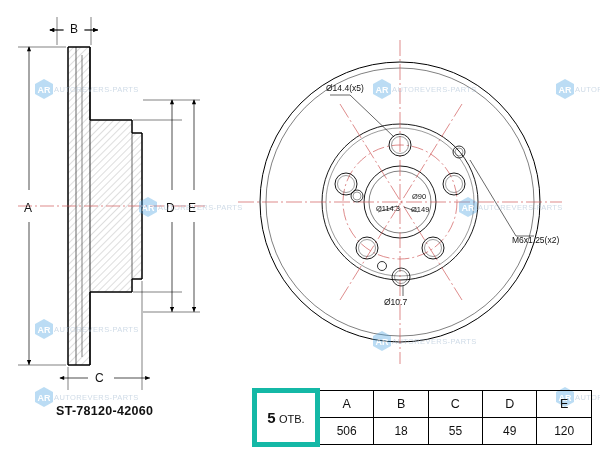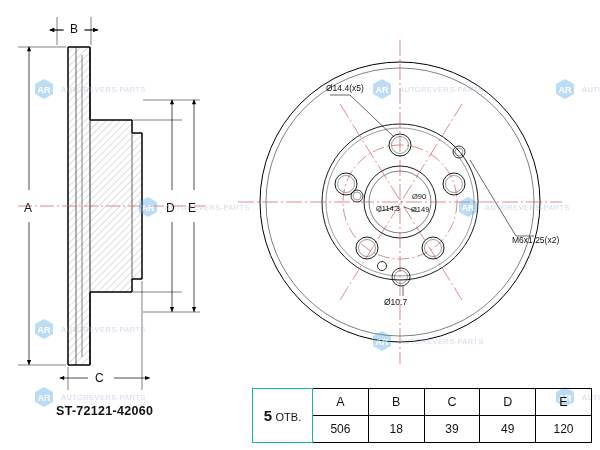--- a/index.html
+++ b/index.html
@@ -40,21 +40,20 @@
     height: 22px;
     position: relative;
   }
   .wm .hex svg { display: block; }
   .wm .txt {
     font-size: 7.5px;
     letter-spacing: 0.4px;
     color: #9fb7cf;
     font-family: "Liberation Sans", sans-serif;
     white-space: nowrap;
-    margin-left: 7px;
   }
   .part-label {
     position: absolute;
     left: 56px;
     top: 404px;
     font-size: 12.5px;
     font-weight: bold;
     letter-spacing: 0.3px;
     color: #111;
   }
@@ -67,21 +66,21 @@
   }
   table.spec td {
     border: 1px solid #000;
     text-align: center;
     font-size: 12px;
     height: 26px;
     width: 56px;
     padding: 0;
   }
   table.spec td.labelcell {
-    border: 1px solid #14b8a6;
+    border: 5px solid #14b8a6;
     width: 60px;
     font-size: 11px;
     text-align: center;
   }
   table.spec td.labelcell .big {
     font-size: 15px;
     font-weight: bold;
   }
   table.spec td.labelcell .small {
     font-size: 11px;
@@ -312,38 +311,38 @@
   <div class="wm" style="left:555px; top:386px;">
     <span class="hex">
       <svg width="20" height="22" viewBox="0 0 20 22">
           <polygon points="10,1 19,6 19,16 10,21 1,16 1,6" fill="#4aa3e0" opacity="0.75"></polygon>
           <text x="10" y="15" font-size="9" fill="#fff" text-anchor="middle" font-family="Liberation Sans, sans-serif" font-weight="bold">AR</text>
         </svg>
     </span>
     <span class="txt">AUTOREVERS-PARTS</span>
   </div>
 
-  <div class="part-label">ST-72121-42060</div>
+  <div class="part-label">ST-78120-42060</div>
 
   <table class="spec">
     <tbody>
         <tr class="head">
       <td class="labelcell" rowspan="2">
         <span class="big">5</span>
         <span class="small">ОТВ.</span>
       </td>
       <td>A</td>
       <td>B</td>
       <td>C</td>
       <td>D</td>
       <td>E</td>
     </tr>
     <tr>
       <td>506</td>
       <td>18</td>
-      <td>39</td>
+      <td>55</td>
       <td>49</td>
       <td>120</td>
     </tr>
   </tbody>
     </table>
 
 </div>
 
 </body></html>

